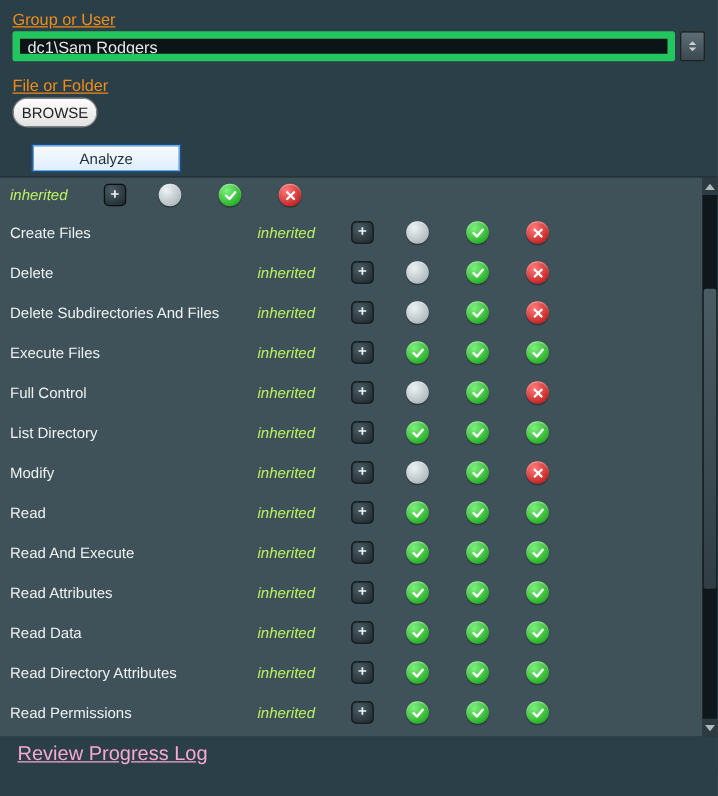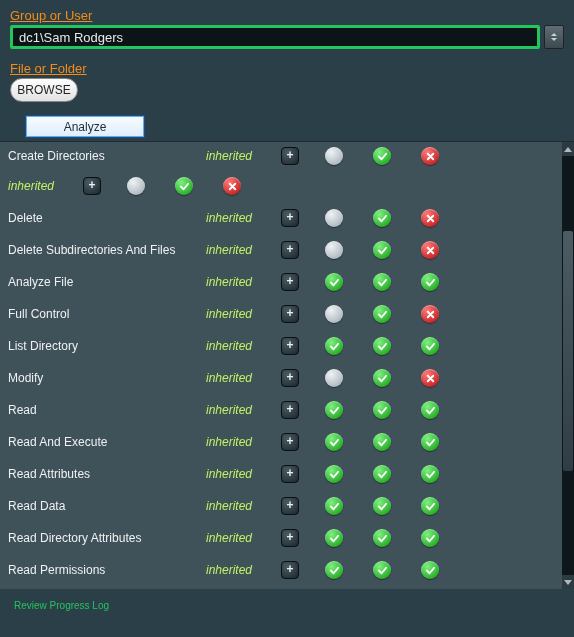--- a/index.html
+++ b/index.html
@@ -26,21 +26,21 @@
     .field-row {
       display: flex;
       align-items: stretch;
       gap: 4px;
       margin-bottom: 12px;
     }
     .text-input {
       flex: 1;
       height: 24px;
       background: #0c1417;
-      border: 3px solid #22c55e;
+      border: 6px solid #22c55e;
       border-radius: 2px;
       color: #e8e8e8;
       font-size: 13px;
       padding: 2px 6px;
       outline: none;
     }
     .dropdown-btn {
       width: 20px;
       background: linear-gradient(#5e6d73,#3b4a51);
       border: 1px solid #222;
@@ -161,22 +161,23 @@
     .sb-arrow.bot { bottom:0; }
     .sb-arrow div { width:0;height:0;border-left:4px solid transparent;border-right:4px solid transparent;}
     .sb-arrow.top div { border-bottom:5px solid #aeb9bd;}
     .sb-arrow.bot div { border-top:5px solid #aeb9bd;}
 
     .footer {
       padding: 6px 14px;
       background: #2a3f47;
     }
     .footer a {
-      color: #22c55e;
-      font-size: 10px;
+      color: #f9a8d4;
+      font-size: 16px;
+      text-decoration: underline;
       cursor: pointer;
     }
   </style>
 </head>
 <body>
 
 <div class="panel">
   <div class="field-label">Group or User</div>
   <div class="field-row">
     <input class="text-input" value="dc1\Sam Rodgers" style="">
@@ -190,21 +191,20 @@
   <div class="field-row">
     <button class="browse-btn">BROWSE</button>
   </div>
 
   <button class="analyze-btn">Analyze</button>
 </div>
 
 <div class="grid-wrap">
   <div class="grid-scroll" id="grid-scroll">
       <div class="perm-row first">
-        <div class="perm-name">Create Directories</div>
         <div class="perm-inh">inherited</div>
         <div class="col-btn">
           <div class="plus-btn">
             <span>+</span>
           </div>
         </div>
         <div class="col-icon">
           <div class="status nt"></div>
         </div>
         <div class="col-icon">
@@ -216,20 +216,21 @@
         </div>
         <div class="col-icon">
           <div class="status no">
             <svg viewBox="0 0 12 12">
               <path d="M3 3 L9 9 M9 3 L3 9" stroke="#fff" stroke-width="2" stroke-linecap="round"></path>
             </svg>
           </div>
         </div>
       </div>
       <div class="perm-row">
+        <div class="perm-name">Create Files</div>
         <div class="perm-inh">inherited</div>
         <div class="col-btn">
           <div class="plus-btn">
             <span>+</span>
           </div>
         </div>
         <div class="col-icon">
           <div class="status nt"></div>
         </div>
         <div class="col-icon">
@@ -293,21 +294,21 @@
         </div>
         <div class="col-icon">
           <div class="status no">
             <svg viewBox="0 0 12 12">
               <path d="M3 3 L9 9 M9 3 L3 9" stroke="#fff" stroke-width="2" stroke-linecap="round"></path>
             </svg>
           </div>
         </div>
       </div>
       <div class="perm-row">
-        <div class="perm-name">Analyze File</div>
+        <div class="perm-name">Execute Files</div>
         <div class="perm-inh">inherited</div>
         <div class="col-btn">
           <div class="plus-btn">
             <span>+</span>
           </div>
         </div>
         <div class="col-icon">
           <div class="status ok">
             <svg viewBox="0 0 12 12">
               <path d="M2 6 L5 9 L10 3" stroke="#fff" stroke-width="2" fill="none" stroke-linecap="round" stroke-linejoin="round"></path>

